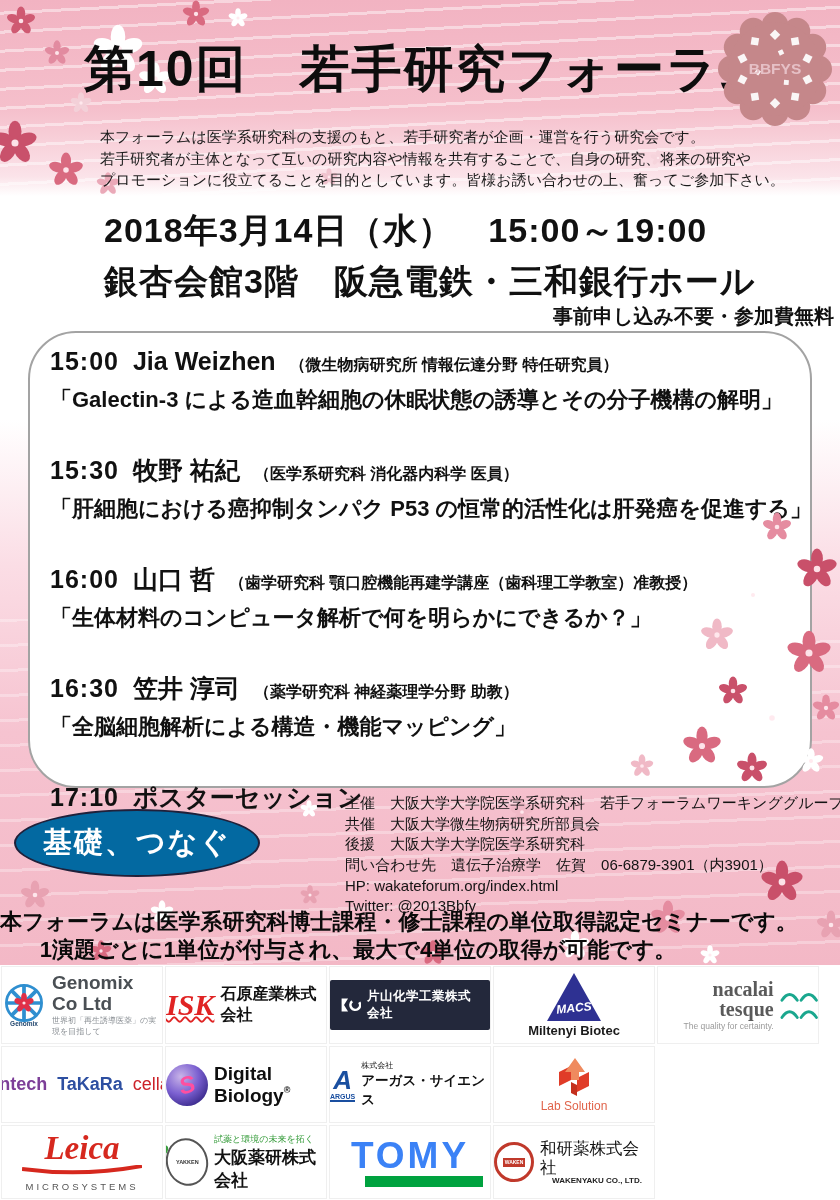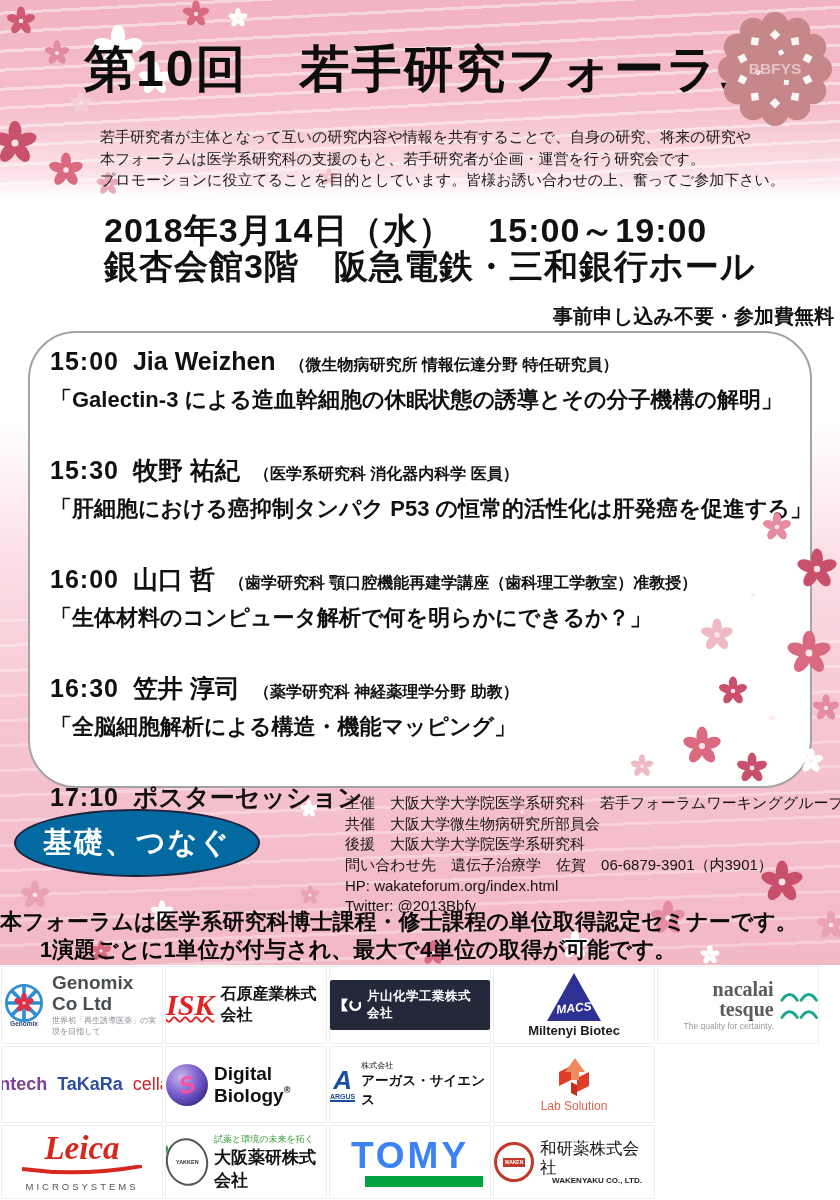--- a/index.html
+++ b/index.html
@@ -29,21 +29,21 @@
     position:absolute;left:84px;top:36px;z-index:2;
     font-size:50px;font-weight:bold;letter-spacing:2px;color:#0d0d0d;white-space:nowrap;
   }
   .badge{position:absolute;right:8px;top:12px;width:114px;height:114px;z-index:2;}
   .intro{
     position:absolute;left:100px;top:126px;z-index:2;
     font-size:15px;line-height:1.44;color:#1a1a1a;white-space:nowrap;
   }
   
   .ev-datetime{position:absolute;left:104px;top:208px;font-size:34px;font-weight:600;letter-spacing:1px;white-space:nowrap;z-index:2;}
-  .ev-venue{position:absolute;left:104px;top:244px;font-size:34px;font-weight:600;letter-spacing:1px;white-space:nowrap;z-index:2;}
+  .ev-venue{position:absolute;left:104px;top:259px;font-size:34px;font-weight:600;letter-spacing:1px;white-space:nowrap;z-index:2;}
   .ev-note{position:absolute;right:6px;top:303px;font-size:20px;font-weight:700;white-space:nowrap;z-index:2;}
   
   .program{
     position:absolute;left:28px;top:331px;width:784px;height:457px;z-index:2;
     background:#fff;border:2px solid #a3a3a3;border-radius:48px;
     box-sizing:border-box;padding:10px 10px 0 20px;
   }
   .session{margin-bottom:35px;}
   .session:last-child{margin-bottom:0;}
   .s-head{display:flex;align-items:baseline;gap:14px;line-height:36px;white-space:nowrap;}
@@ -218,22 +218,22 @@
       <use href="#dm" xlink:href="#dm" transform="translate(55,55) rotate(252) translate(0,-33)"></use>
       <use href="#dm" xlink:href="#dm" transform="translate(55,55) rotate(288) translate(0,-33)"></use>
       <use href="#dm" xlink:href="#dm" transform="translate(55,55) rotate(324) translate(0,-33)"></use>
       <use href="#dm" xlink:href="#dm" transform="translate(55,55) rotate(20) translate(0,-17) scale(0.65)"></use>
       <use href="#dm" xlink:href="#dm" transform="translate(55,55) rotate(140) translate(0,-17) scale(0.65)"></use>
       <use href="#dm" xlink:href="#dm" transform="translate(55,55) rotate(260) translate(0,-17) scale(0.65)"></use>
     </g>
     <text x="55" y="60" text-anchor="middle" font-size="15" font-weight="bold" fill="#e6c0c6">BBFYS</text>
   </svg>
   <div class="intro">
+    <div>本フォーラムは医学系研究科の支援のもと、若手研究者が企画・運営を行う研究会です。</div>
     <div>若手研究者が主体となって互いの研究内容や情報を共有することで、自身の研究、将来の研究や</div>
-    <div>本フォーラムは医学系研究科の支援のもと、若手研究者が企画・運営を行う研究会です。</div>
     <div>プロモーションに役立てることを目的としています。皆様お誘い合わせの上、奮ってご参加下さい。</div>
   </div>
 
   <div class="ev-datetime">2018年3月14日（水）　15:00～19:00</div>
   <div class="ev-venue">銀杏会館3階　阪急電鉄・三和銀行ホール</div>
   <div class="ev-note">事前申し込み不要・参加費無料</div>
 
   <div class="program">
     <div class="session">
       <div class="s-head">

